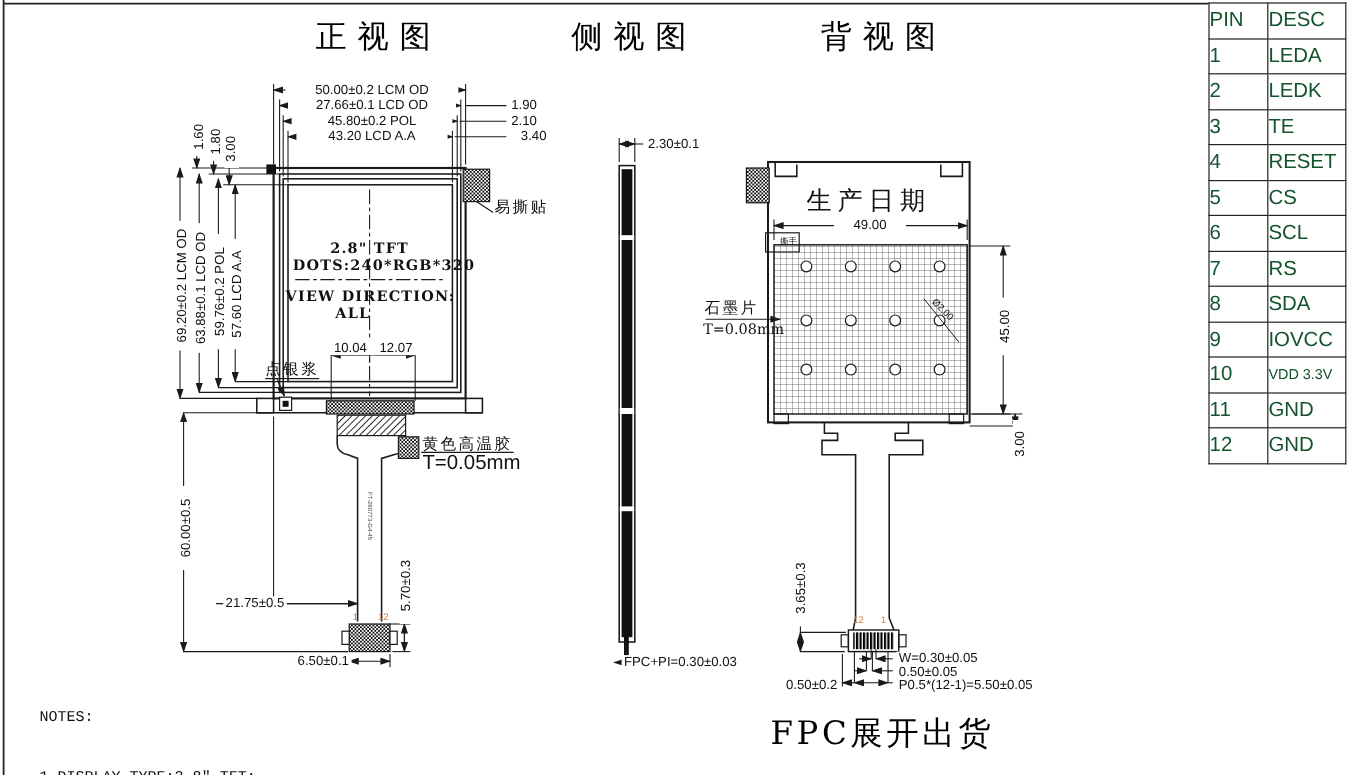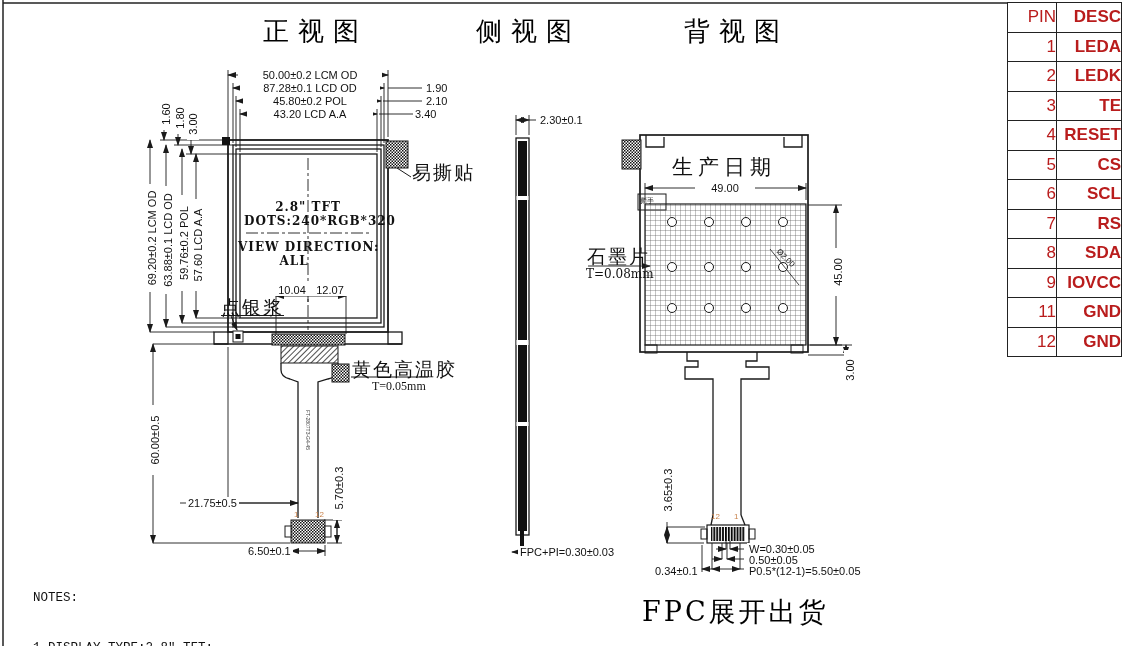--- a/index.html
+++ b/index.html
@@ -4,29 +4,29 @@
 <style>
   html,body{margin:0;padding:0;background:#fff;}
   #canvas{position:relative;width:1140px;height:646px;background:#fff;overflow:hidden;
           font-family:"Liberation Sans",sans-serif;color:#111;}
   .lbl{position:absolute;font:11px/12px "Liberation Sans",sans-serif;color:#111;white-space:nowrap;}
   .bg{background:#fff;padding:0 2px;}
   .ctr{text-align:center;}
   .rot{transform:rotate(-90deg);}
   .rot90{transform:rotate(90deg);}
   .rot45{transform:rotate(45deg);}
-  .cjk{font-family:Liberation Serif, serif;font-size:19px;line-height:14px;letter-spacing:2px;}
+  .cjk{font-family:Liberation Serif, serif;font-size:13px;line-height:14px;letter-spacing:2px;}
   .vtitle{position:absolute;font:26px/30px "DejaVu Serif",serif;letter-spacing:9px;color:#000;white-space:nowrap;}
   .panel-txt{position:absolute;font:bold 12px/14px "DejaVu Serif",serif;letter-spacing:1px;text-align:center;white-space:nowrap;}
   .pinnum{position:absolute;font:8px/9px "Liberation Sans",sans-serif;color:#c8824b;white-space:nowrap;}
   #pin-table{position:absolute;left:1007px;top:2px;border-collapse:collapse;table-layout:fixed;}
-  #pin-table td{border:1.6px solid #222;height:28.5px;text-align:right;
-                font:17px "Liberation Sans",sans-serif;color:#b91c1c;padding:0;}
+  #pin-table td{border:1.6px solid #222;height:28.5px;text-align:left;
+                font:17px "Liberation Sans",sans-serif;color:#14532d;padding:0;}
   #pin-table td.c1{width:48px;}
-  #pin-table td.c2{width:64px;font-weight:bold;}
+  #pin-table td.c2{width:64px;}
   #pin-table td.small{font-size:12px;letter-spacing:0;}
   #notes{position:absolute;left:33px;top:557px;font:12.5px/16.5px "Liberation Mono",monospace;
          color:#111;white-space:pre;}
   #fpc-ship{position:absolute;left:642px;top:596px;font:27px/32px "DejaVu Serif",serif;
             letter-spacing:3px;color:#000;white-space:nowrap;}
 </style>
 </head>
 <body>
 
 <div id="canvas">
@@ -233,73 +233,73 @@
       <line x1="702" y1="545" x2="702" y2="572"></line>
       <line x1="702" y1="569" x2="712" y2="569" marker-start="url(#a)"></line>
     </g>
   </svg>
 
   <div class="vtitle" style="left:263px;top:16px">正视图</div>
   <div class="vtitle" style="left:476px;top:16px">侧视图</div>
   <div class="vtitle" style="left:684px;top:16px">背视图</div>
 
   <div class="lbl bg ctr" style="left:238px;top:69px;width:140px">50.00±0.2 LCM OD</div>
-  <div class="lbl bg ctr" style="left:240px;top:82px;width:136px">87.28±0.1 LCD OD</div>
+  <div class="lbl bg ctr" style="left:240px;top:82px;width:136px">27.66±0.1 LCD OD</div>
   <div class="lbl bg ctr" style="left:243px;top:95px;width:130px">45.80±0.2 POL</div>
   <div class="lbl bg ctr" style="left:247px;top:108px;width:122px">43.20 LCD A.A</div>
   <div class="lbl bg" style="left:424px;top:82px">1.90</div>
   <div class="lbl bg" style="left:424px;top:95px">2.10</div>
-  <div class="lbl bg" style="left:413px;top:108px">3.40</div>
+  <div class="lbl bg" style="left:432px;top:108px">3.40</div>
   <div class="lbl bg rot ctr" style="left:150px;top:108px;width:28px">1.60</div>
   <div class="lbl bg rot ctr" style="left:164px;top:112px;width:28px">1.80</div>
   <div class="lbl bg rot ctr" style="left:177px;top:118px;width:28px">3.00</div>
   <div class="lbl bg rot ctr" style="left:98px;top:232px;width:104px">69.20±0.2 LCM OD</div>
   <div class="lbl bg rot ctr" style="left:114px;top:234px;width:104px">63.88±0.1 LCD OD</div>
   <div class="lbl bg rot ctr" style="left:136px;top:237px;width:92px">59.76±0.2 POL</div>
   <div class="lbl bg rot ctr" style="left:152px;top:239px;width:88px">57.60 LCD A.A</div>
 
   <div class="panel-txt" style="left:248px;top:200px;width:120px">2.8" TFT</div>
   <div class="panel-txt" style="left:238px;top:214px;width:164px">DOTS:240*RGB*320</div>
   <div class="panel-txt" style="left:238px;top:240px;width:140px">VIEW DIRECTION:</div>
   <div class="panel-txt" style="left:238px;top:254px;width:112px">ALL</div>
 
   <div class="lbl cjk" style="left:412px;top:166px">易撕贴</div>
   <div class="lbl cjk" style="left:221px;top:301px;border-bottom:1px solid #1a1a1a">点银浆</div>
   <div class="lbl cjk" style="left:352px;top:363px">黄色高温胶</div>
-  <div class="lbl" style="left:372px;top:380px;font-family:Liberation Serif, serif;font-size:12px">T=0.05mm</div>
+  <div class="lbl" style="left:352px;top:380px;font-family:Liberation Sans, sans-serif;font-size:17px">T=0.05mm</div>
 
   <div class="lbl bg ctr" style="left:272px;top:284px;width:36px">10.04</div>
   <div class="lbl bg ctr" style="left:310px;top:284px;width:36px">12.07</div>
 
   <div class="lbl bg rot ctr" style="left:120px;top:434px;width:66px">60.00±0.5</div>
   <div class="lbl bg" style="left:186px;top:497px">21.75±0.5</div>
   <div class="lbl bg rot ctr" style="left:307px;top:482px;width:60px">5.70±0.3</div>
   <div class="lbl bg" style="left:246px;top:545px">6.50±0.1</div>
   <div class="pinnum" style="left:294px;top:510px">1</div>
   <div class="pinnum" style="left:315px;top:510px">12</div>
   <div class="lbl rot90 ctr" style="left:275px;top:424px;width:66px;font-size:5px;color:#444">FT-2807T3-G4-45</div>
 
   <div class="lbl bg" style="left:538px;top:114px">2.30±0.1</div>
   <div class="lbl bg" style="left:518px;top:546px">FPC+PI=0.30±0.03</div>
   <div class="lbl cjk" style="left:587px;top:250px">石墨片</div>
   <div class="lbl" style="left:586px;top:268px;font-family:'DejaVu Serif',serif;font-size:12px">T=0.08mm</div>
 
   <div style="position:absolute;left:668px;top:155px;width:112px;text-align:center;font:21px/24px 'DejaVu Serif',serif;letter-spacing:5px;white-space:nowrap">生产日期</div>
   <div class="lbl bg ctr" style="left:695px;top:182px;width:56px">49.00</div>
-  <div style="position:absolute;left:640px;top:197px;width:24px;text-align:left;font:7px/9px 'DejaVu Serif',serif;white-space:nowrap">撕手</div>
+  <div style="position:absolute;left:640px;top:197px;width:24px;text-align:right;font:7px/9px 'DejaVu Serif',serif;white-space:nowrap">撕手</div>
   <div class="lbl rot45" style="left:772px;top:258px;width:38px;font-size:8px">Ø2.00</div>
   <div class="lbl bg rot ctr" style="left:814px;top:266px;width:44px">45.00</div>
   <div class="lbl bg rot ctr" style="left:830px;top:364px;width:36px">3.00</div>
   <div class="pinnum" style="left:711px;top:512px">12</div>
   <div class="pinnum" style="left:734px;top:512px">1</div>
   <div class="lbl bg rot ctr" style="left:636px;top:484px;width:60px">3.65±0.3</div>
   <div class="lbl bg" style="left:747px;top:543px">W=0.30±0.05</div>
   <div class="lbl bg" style="left:747px;top:554px">0.50±0.05</div>
   <div class="lbl bg" style="left:747px;top:565px">P0.5*(12-1)=5.50±0.05</div>
-  <div class="lbl bg" style="left:653px;top:565px">0.34±0.1</div>
+  <div class="lbl bg" style="left:653px;top:565px">0.50±0.2</div>
 
   <div id="fpc-ship">FPC展开出货</div>
 
   <table id="pin-table">
     <tbody>
       <tr>
         <td class="c1">PIN</td>
         <td class="c2">DESC</td>
       </tr>
       <tr>
@@ -330,20 +330,24 @@
           <td class="c1">7</td>
           <td class="c2">RS</td>
         </tr>
       <tr>
           <td class="c1">8</td>
           <td class="c2">SDA</td>
         </tr>
       <tr>
           <td class="c1">9</td>
           <td class="c2">IOVCC</td>
+        </tr>
+      <tr>
+          <td class="c1">10</td>
+          <td class="c2 small">VDD 3.3V</td>
         </tr>
       <tr>
           <td class="c1">11</td>
           <td class="c2">GND</td>
         </tr>
       <tr>
           <td class="c1">12</td>
           <td class="c2">GND</td>
         </tr>
     </tbody>

